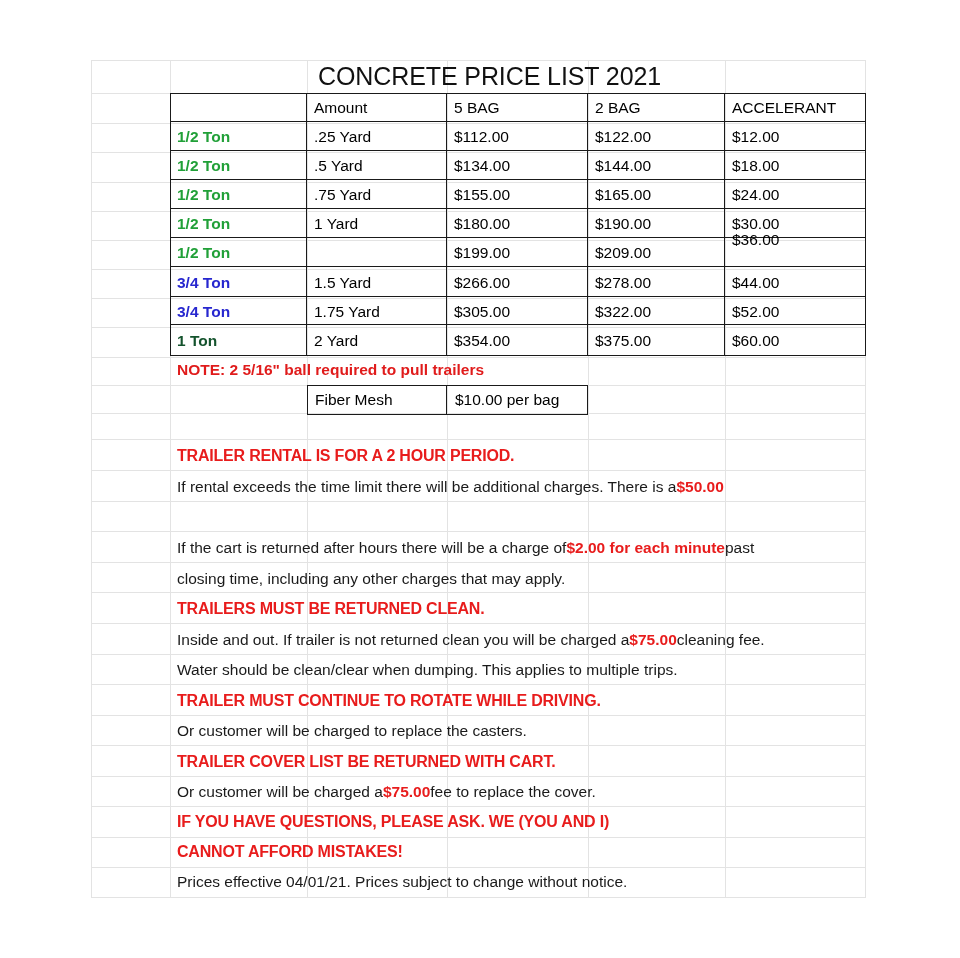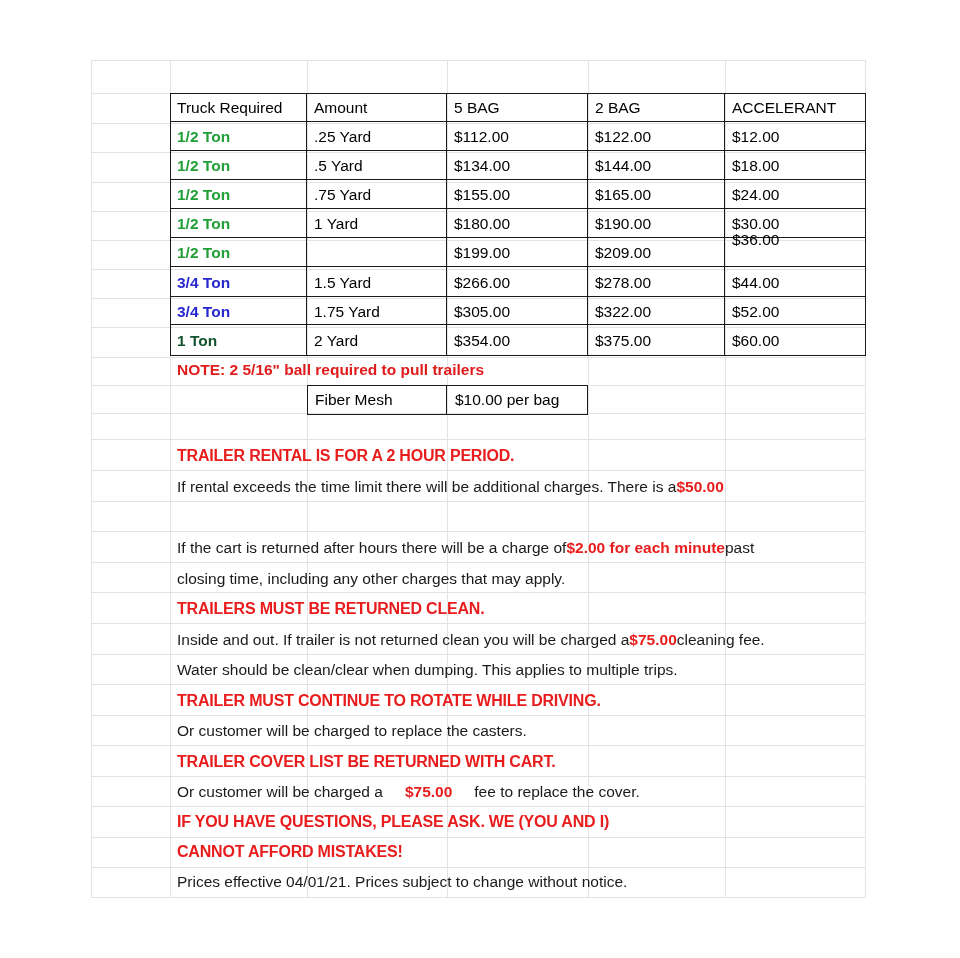--- a/index.html
+++ b/index.html
@@ -127,38 +127,38 @@
     <div class="gline-h" style="top:624px"></div>
     <div class="gline-h" style="top:655px"></div>
     <div class="gline-h" style="top:685px"></div>
     <div class="gline-h" style="top:716px"></div>
     <div class="gline-h" style="top:746px"></div>
     <div class="gline-h" style="top:777px"></div>
     <div class="gline-h" style="top:807px"></div>
     <div class="gline-h" style="top:837px"></div>
   </div>
 
+  <div class="cell title" style="left:313px; top:60px; width:420px; height:33px;">CONCRETE PRICE LIST 2021</div>
 
   <div class="tbox" style="left:170px; top:93px; width:696px; height:263px;"></div>
 
   <div class="tbox" style="left:170px; top:93px; width:137px; height:263px; border-top:none; border-bottom:none; border-left:none;"></div>
   <div class="tbox" style="left:307px; top:93px; width:140px; height:263px; border-top:none; border-bottom:none; border-left:none;"></div>
   <div class="tbox" style="left:447px; top:93px; width:141px; height:263px; border-top:none; border-bottom:none; border-left:none;"></div>
   <div class="tbox" style="left:588px; top:93px; width:137px; height:263px; border-top:none; border-bottom:none; border-left:none;"></div>
 
   <div class="tbox" style="left:170px; top:93px;    width:696px; height:29px; border-left:none;border-right:none;border-top:none;"></div>
   <div class="tbox" style="left:170px; top:122px;   width:696px; height:29px; border-left:none;border-right:none;border-top:none;"></div>
   <div class="tbox" style="left:170px; top:151px;   width:696px; height:29px; border-left:none;border-right:none;border-top:none;"></div>
   <div class="tbox" style="left:170px; top:180px;   width:696px; height:29px; border-left:none;border-right:none;border-top:none;"></div>
   <div class="tbox" style="left:170px; top:209px;   width:696px; height:29px; border-left:none;border-right:none;border-top:none;"></div>
   <div class="tbox" style="left:170px; top:238px;   width:696px; height:29px; border-left:none;border-right:none;border-top:none;"></div>
   <div class="tbox" style="left:170px; top:267px;   width:696px; height:30px; border-left:none;border-right:none;border-top:none;"></div>
   <div class="tbox" style="left:170px; top:297px;   width:696px; height:28px; border-left:none;border-right:none;border-top:none;"></div>
 
-  <div class="cell hdr" style="left:172px; top:94px; width:134px; height:28px;">Truck Required</div>
   <div class="cell hdr" style="left:309px; top:94px; width:137px; height:28px;">Amount</div>
   <div class="cell hdr" style="left:449px; top:94px; width:138px; height:28px;">5 BAG</div>
   <div class="cell hdr" style="left:590px; top:94px; width:134px; height:28px;">2 BAG</div>
   <div class="cell hdr" style="left:727px; top:94px; width:137px; height:28px;">ACCELERANT</div>
 
   <div class="cell ton green" style="left:172px; top:123px; width:134px; height:28px;">1/2 Ton</div>
   <div class="cell" style="left:309px; top:123px; width:137px; height:28px;">.25 Yard</div>
   <div class="cell" style="left:449px; top:123px; width:138px; height:28px;">$112.00</div>
   <div class="cell" style="left:590px; top:123px; width:134px; height:28px;">$122.00</div>
   <div class="cell" style="left:727px; top:123px; width:137px; height:28px;">$12.00</div>
@@ -236,21 +236,21 @@
   </div>
 
   <div class="cell para" style="left:172px; top:655px; width:700px; height:30px;">Water should be clean/clear when dumping. This applies to multiple trips.</div>
 
   <div class="cell bigred" style="left:172px; top:685px; width:700px; height:31px;">TRAILER MUST CONTINUE TO ROTATE WHILE DRIVING.</div>
 
   <div class="cell para" style="left:172px; top:716px; width:700px; height:30px;">Or customer will be charged to replace the casters.</div>
 
   <div class="cell bigred" style="left:172px; top:746px; width:700px; height:31px;">TRAILER COVER LIST BE RETURNED WITH CART.</div>
 
-  <div class="cell para" style="left:172px; top:777px; width:700px; height:30px;gap:22px;">
+  <div class="cell para" style="left:172px; top:777px; width:700px; height:30px;">
     <span>Or customer will be charged a </span>
       <b>$75.00</b>
       <span> fee to replace the cover.</span>
   </div>
 
   <div class="cell bigred" style="left:172px; top:807px; width:700px; height:30px;">IF YOU HAVE QUESTIONS, PLEASE ASK. WE (YOU AND I)</div>
 
   <div class="cell bigred" style="left:172px; top:837px; width:700px; height:30px;">CANNOT AFFORD MISTAKES!</div>
 
   <div class="cell para" style="left:172px; top:867px; width:700px; height:30px;">Prices effective 04/01/21. Prices subject to change without notice.</div>

